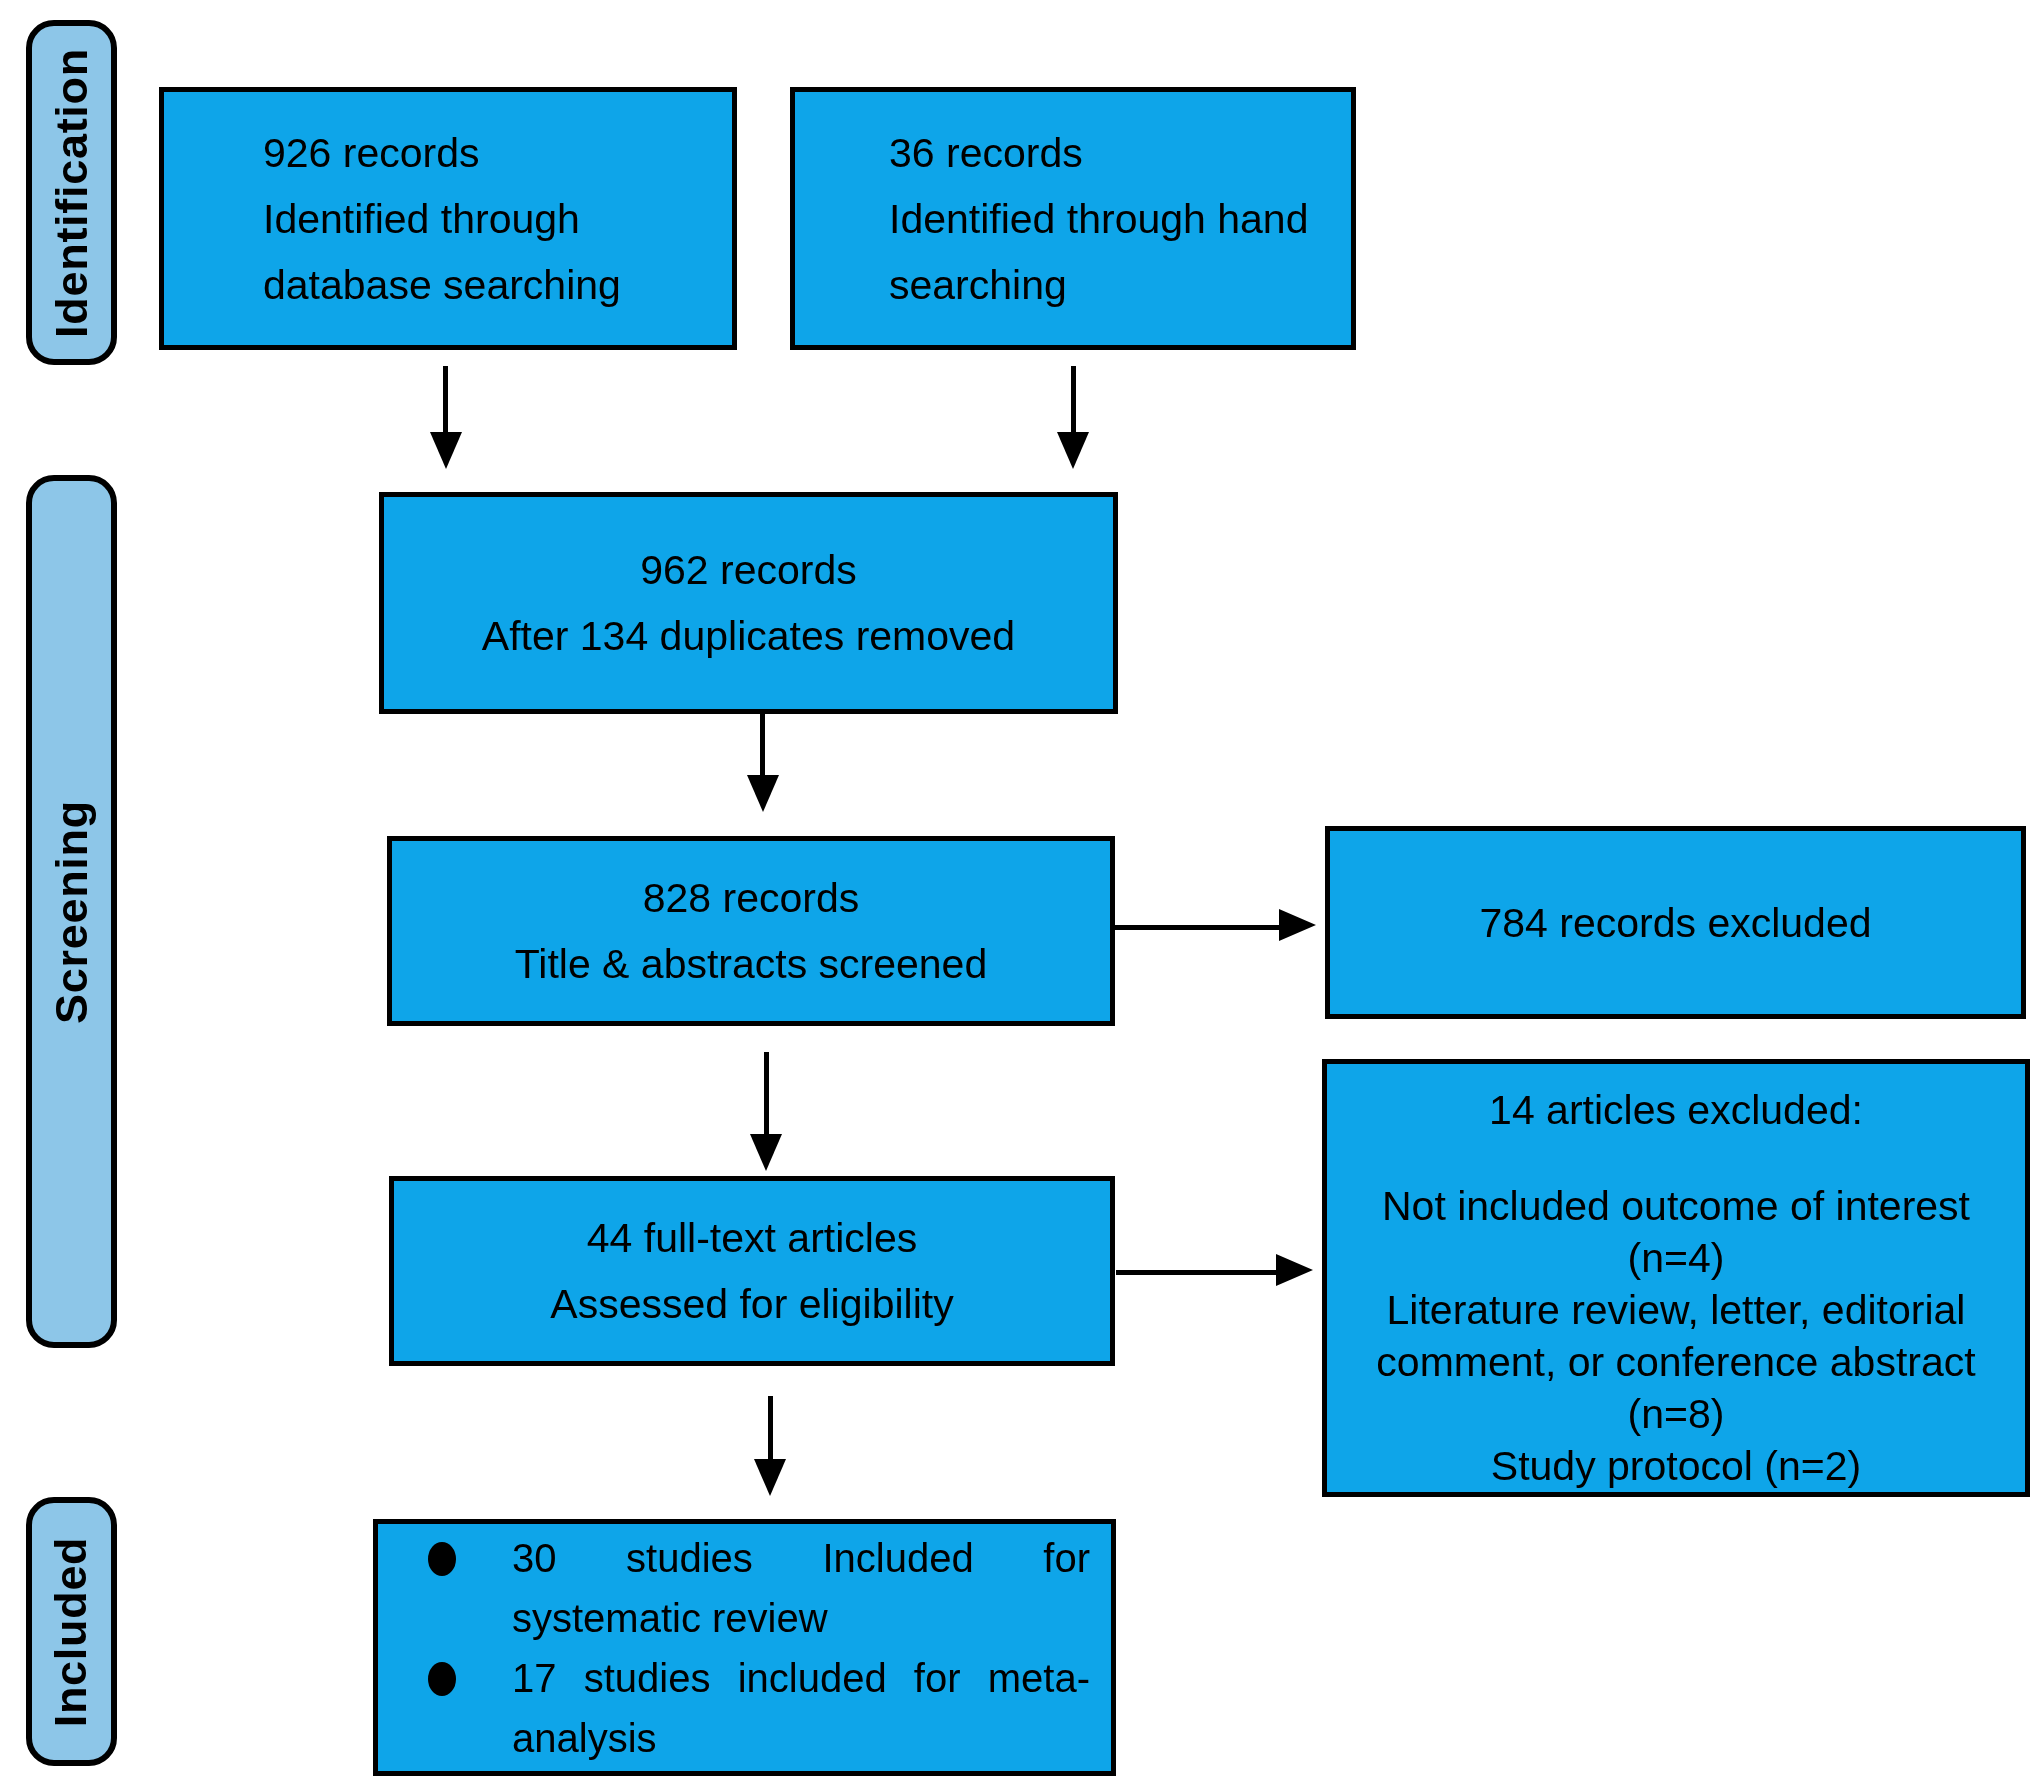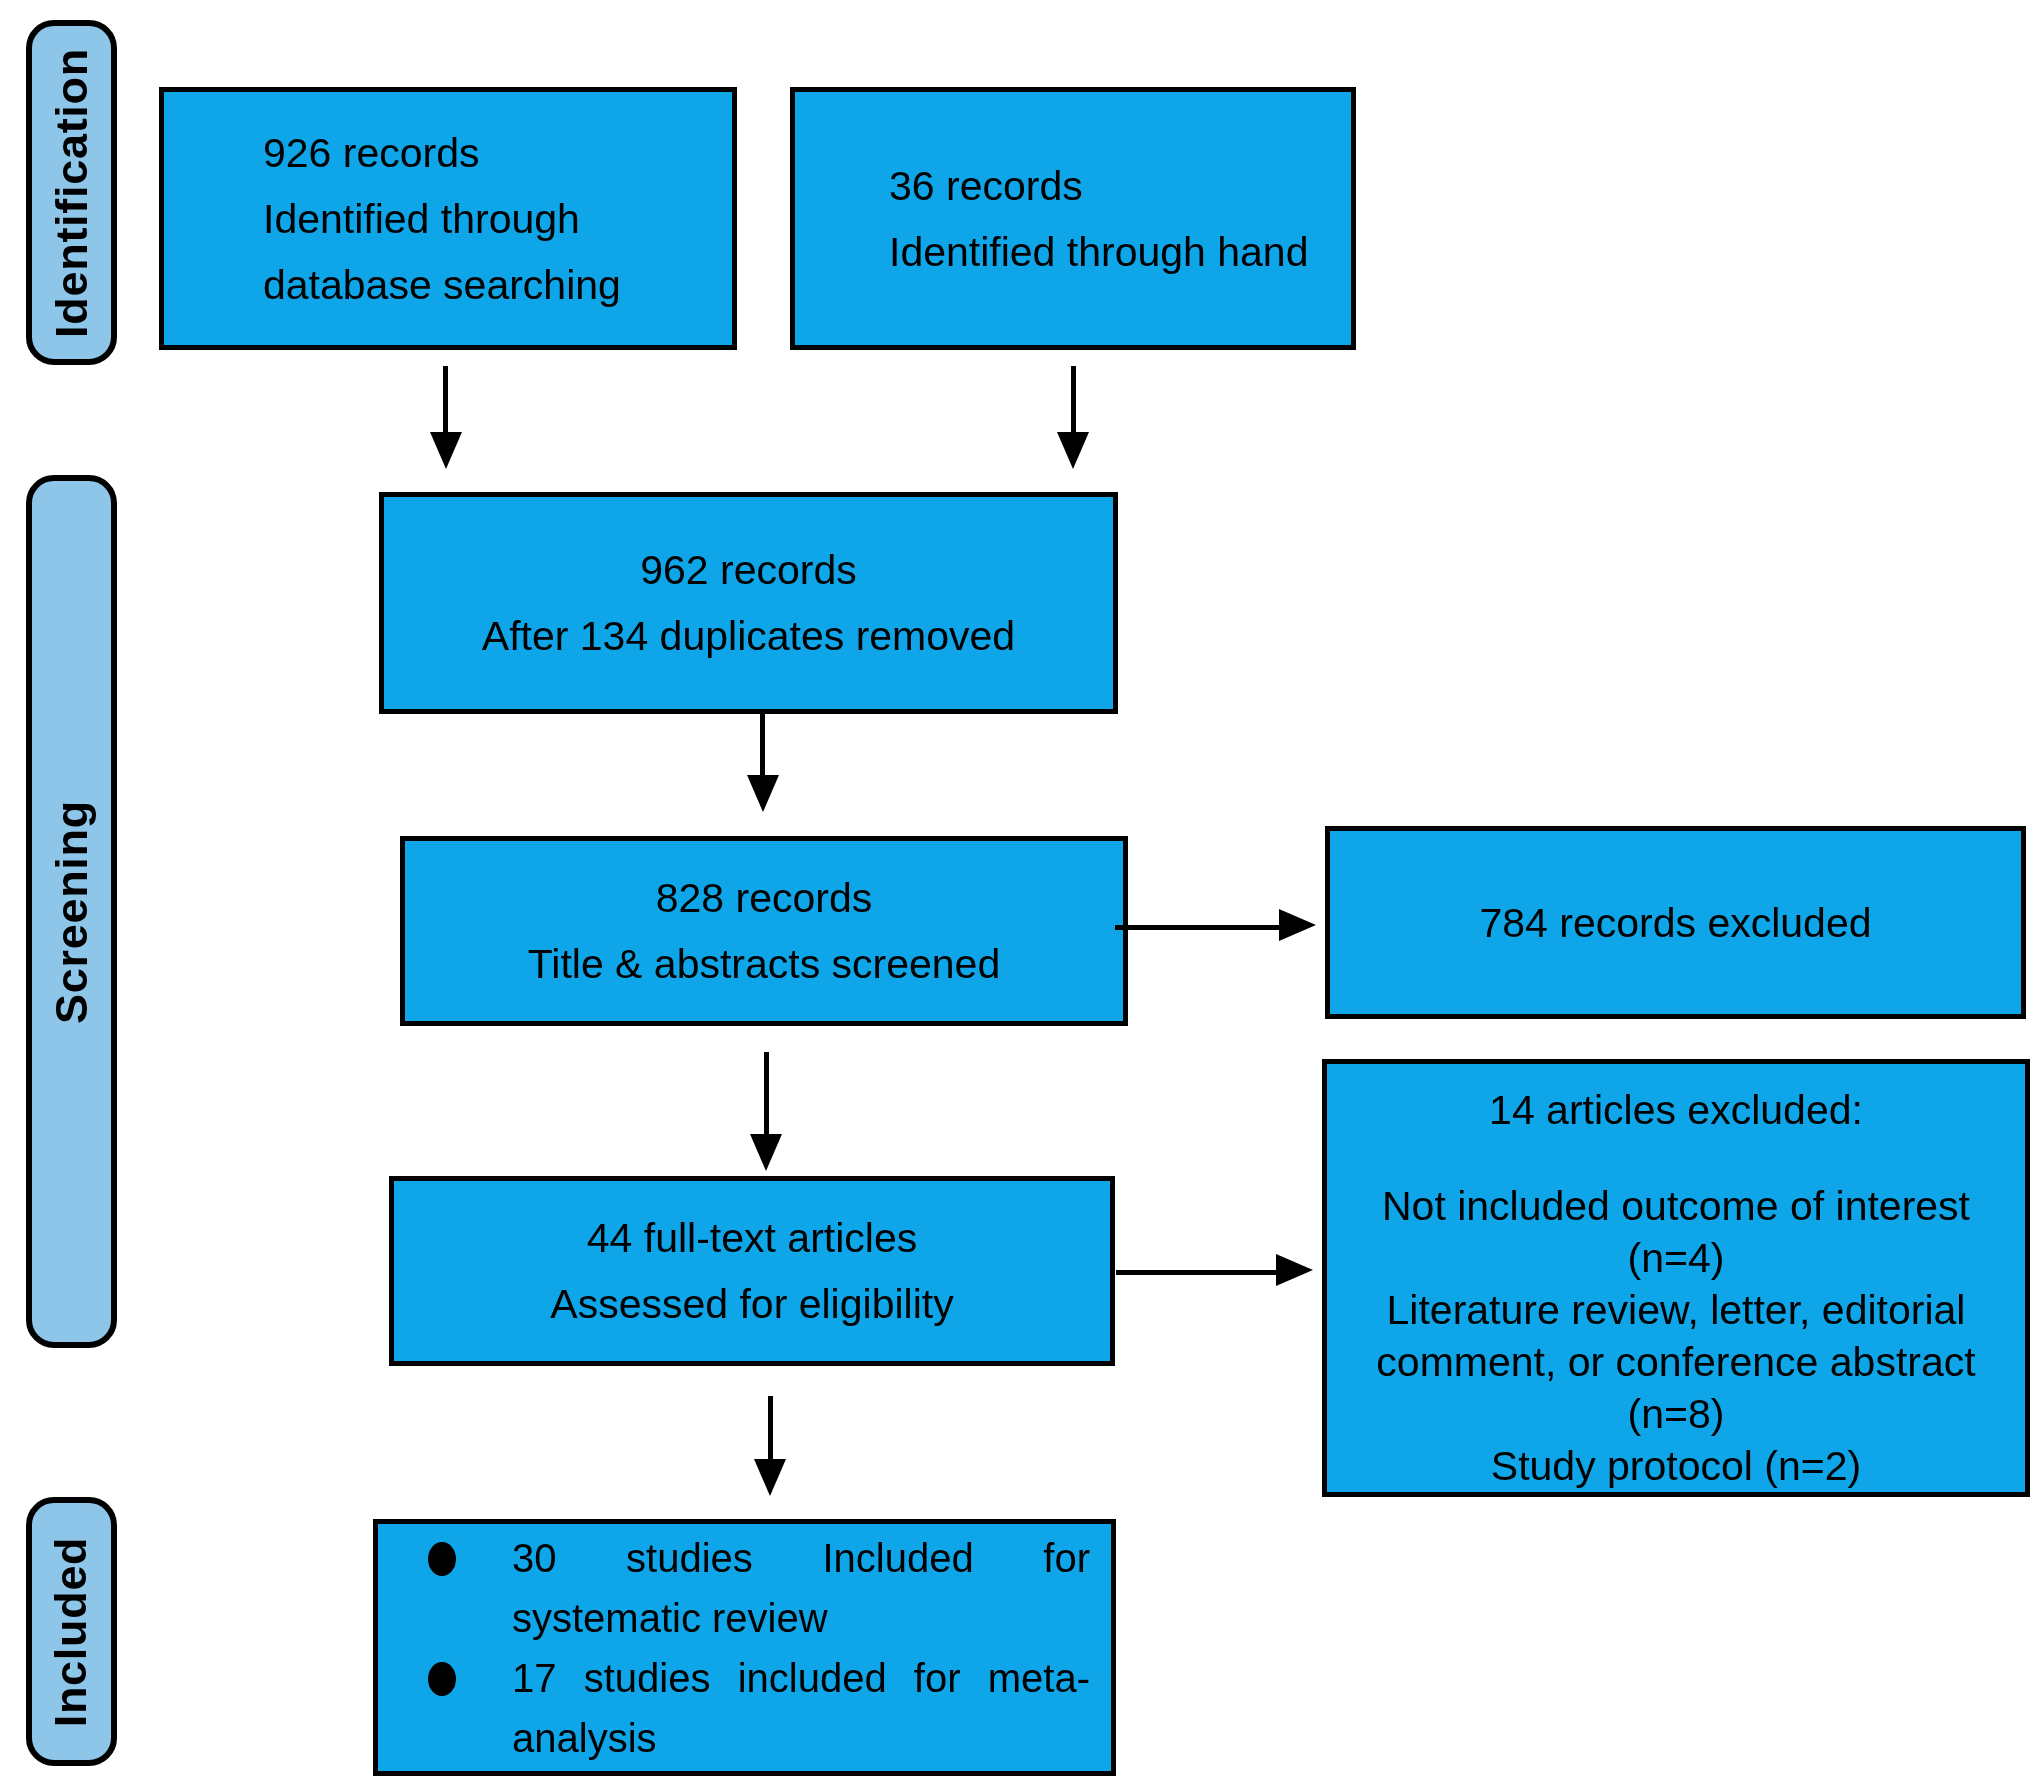--- a/index.html
+++ b/index.html
@@ -52,21 +52,21 @@
     font-size: 41px;
     line-height: 66px;
   }
   .fbox .line { white-space: nowrap; }
   .fbox.centered { text-align: center; }
   .fbox.lefted   { text-align: left; }
 
   #box-database-search { left: 159px;  top: 87px;  width: 578px;  height: 263px; padding-left: 99px; }
   #box-hand-search     { left: 790px; top: 87px;  width: 566px;  height: 263px; padding-left: 94px; }
   #box-duplicates      { left: 379px;  top: 492px;  width: 739px; height: 222px; }
-  #box-screened        { left: 387px;  top: 836px; width: 728px; height: 190px; margin-left: 13px; }
+  #box-screened        { left: 387px;  top: 836px; width: 728px; height: 190px; }
   #box-records-excluded{ left: 1325px; top: 826px; width: 701px;  height: 193px; }
   #box-fulltext        { left: 389px;  top: 1176px; width: 726px; height: 190px; }
   #box-articles-excluded {
     left: 1322px; top: 1059px; width: 708px; height: 438px;
     font-size: 41px; line-height: 52px;
     justify-content: flex-start;
     padding-top: 20px;
   }
   #box-articles-excluded .spacer { height: 52px; }
   #box-included-studies {
@@ -128,20 +128,21 @@
 
   <div class="fbox lefted" id="box-database-search">
     <div class="line">926 records</div>
     <div class="line">Identified through</div>
     <div class="line">database searching</div>
   </div>
 
   <div class="fbox lefted" id="box-hand-search">
     <div class="line">36 records</div>
     <div class="line">Identified through hand</div>
+    <div class="line">searching</div>
   </div>
 
   <div class="fbox centered" id="box-duplicates">
     <div class="line">962 records</div>
     <div class="line">After 134 duplicates removed</div>
   </div>
 
   <div class="fbox centered" id="box-screened">
     <div class="line">828 records</div>
     <div class="line">Title &amp; abstracts screened</div>

